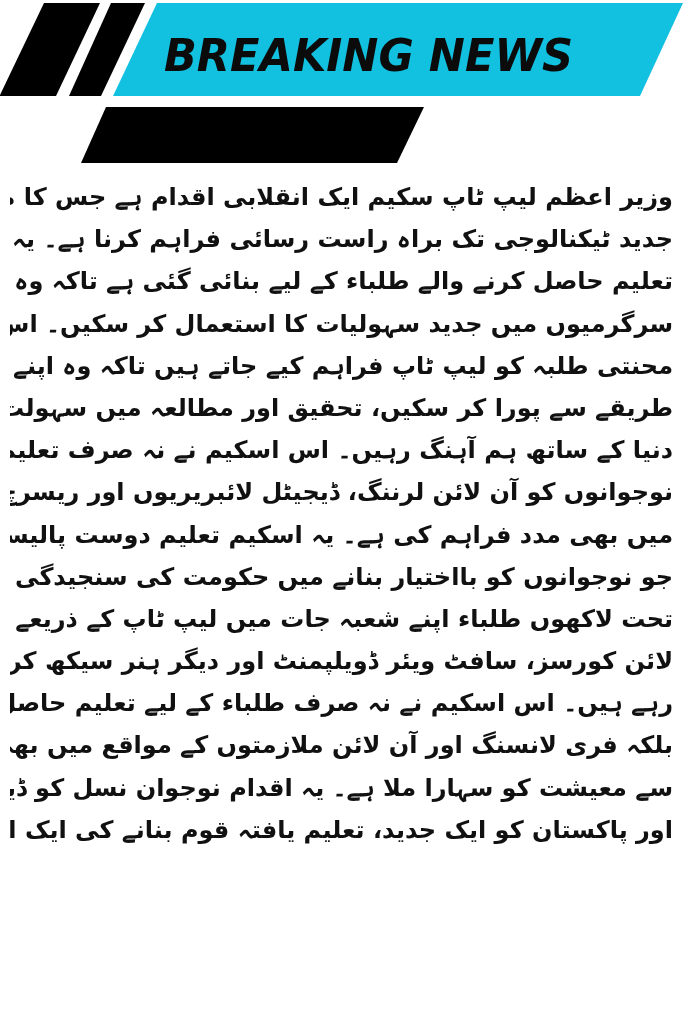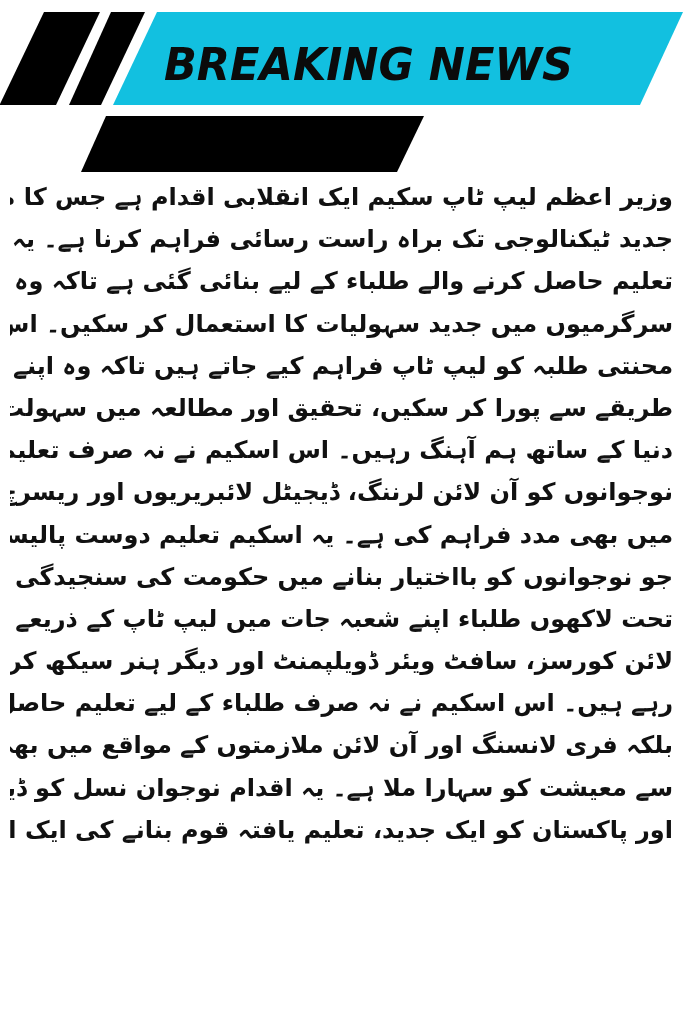--- a/index.html
+++ b/index.html
@@ -10,21 +10,21 @@
     body {
       width: 683px;
       height: 1024px;
       position: relative;
       overflow: hidden;
       font-family: "DejaVu Sans", sans-serif;
     }
     .banner {
       position: absolute;
       left: 0;
-      top: 12px;
+      top: 3px;
       width: 547px;
       height: 160px;
     }
     .banner svg {
       position: absolute;
       left: 0;
       top: 0;
     }
     .banner-title {
       position: absolute;

